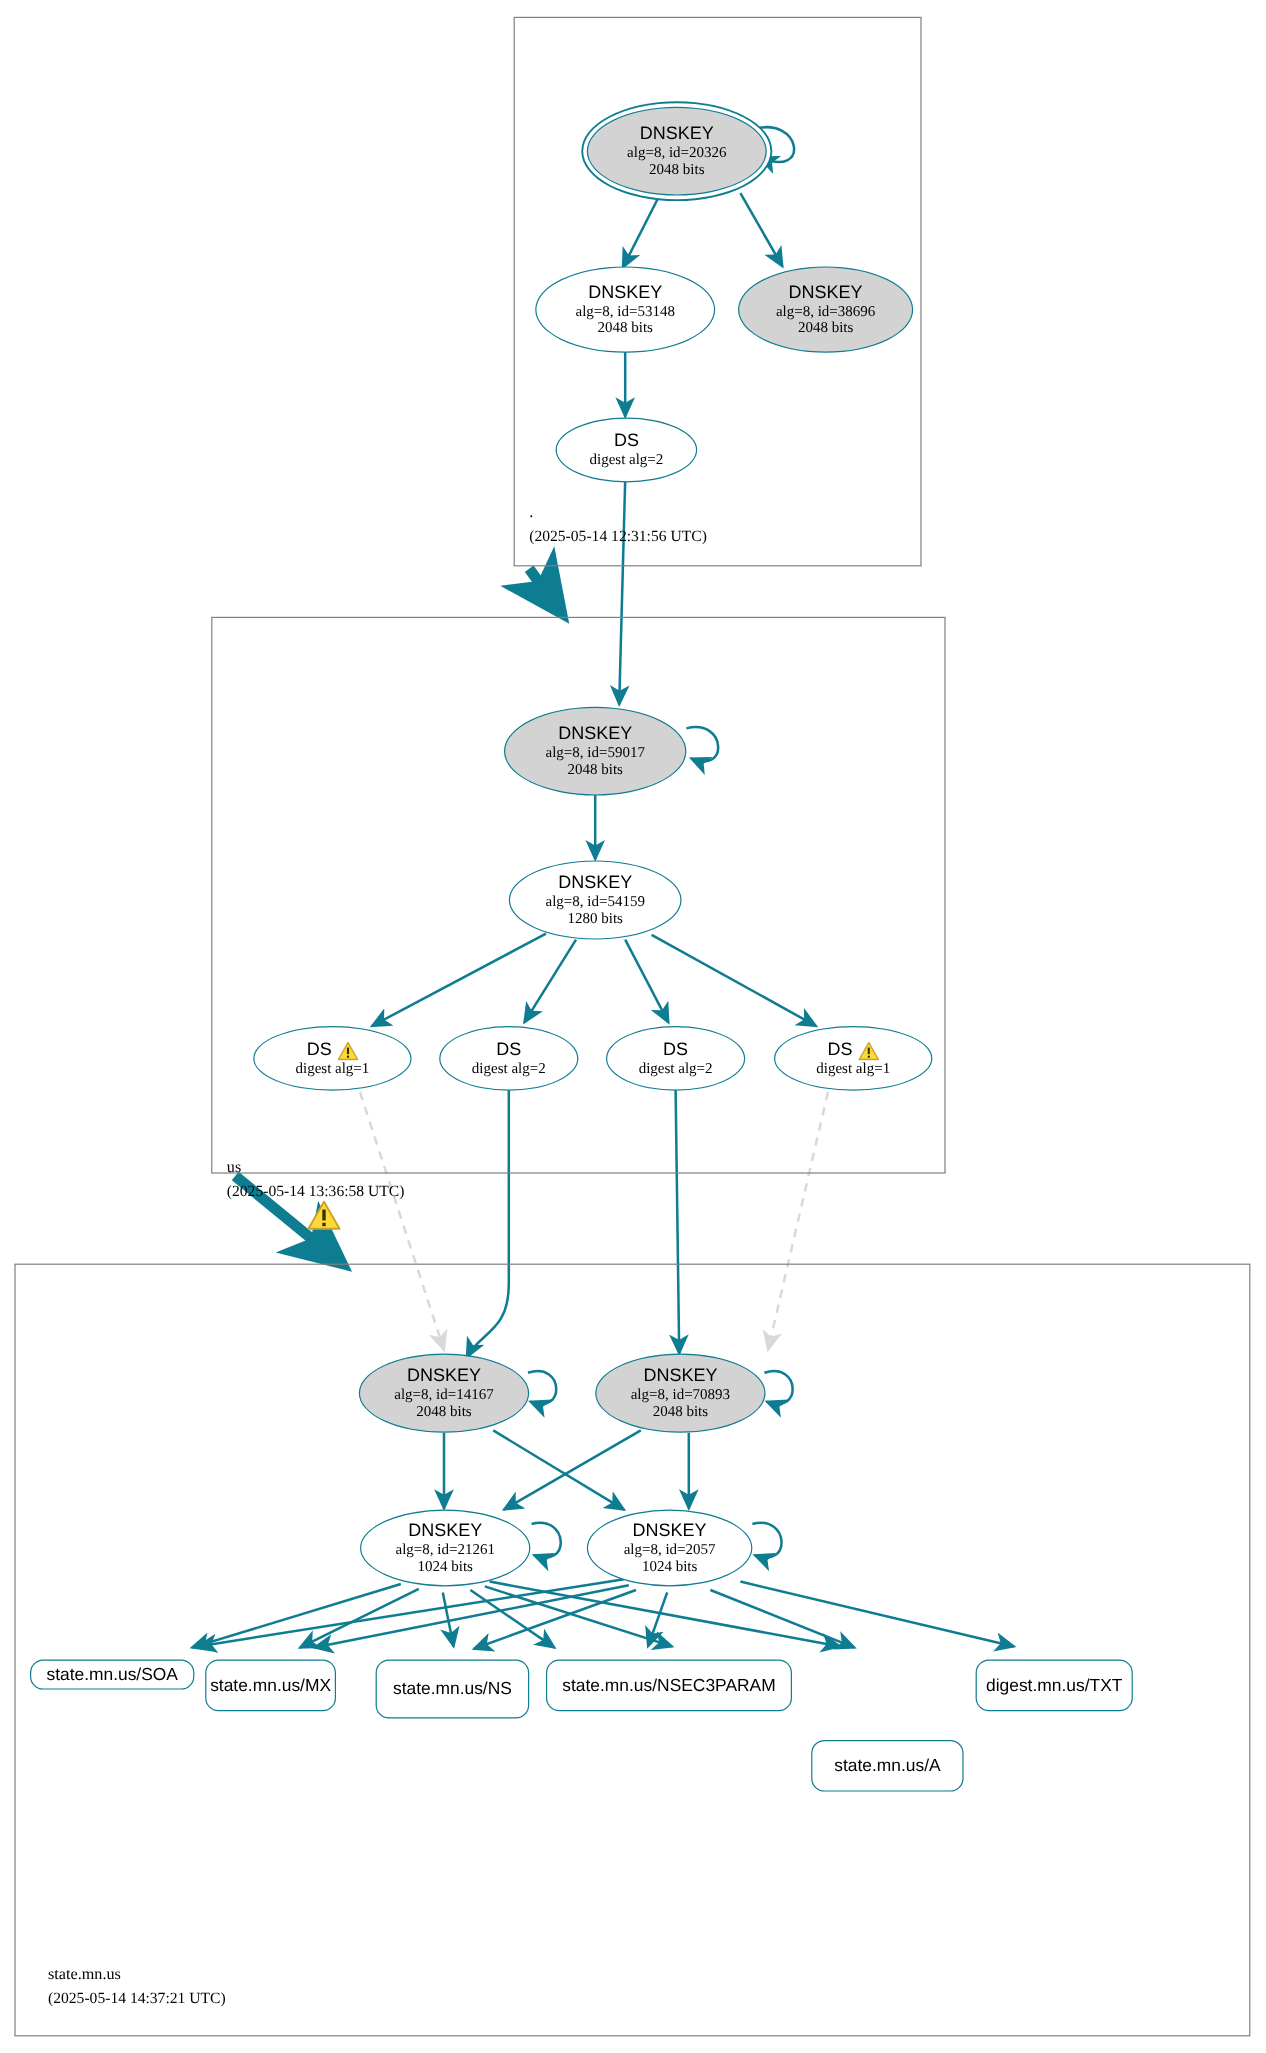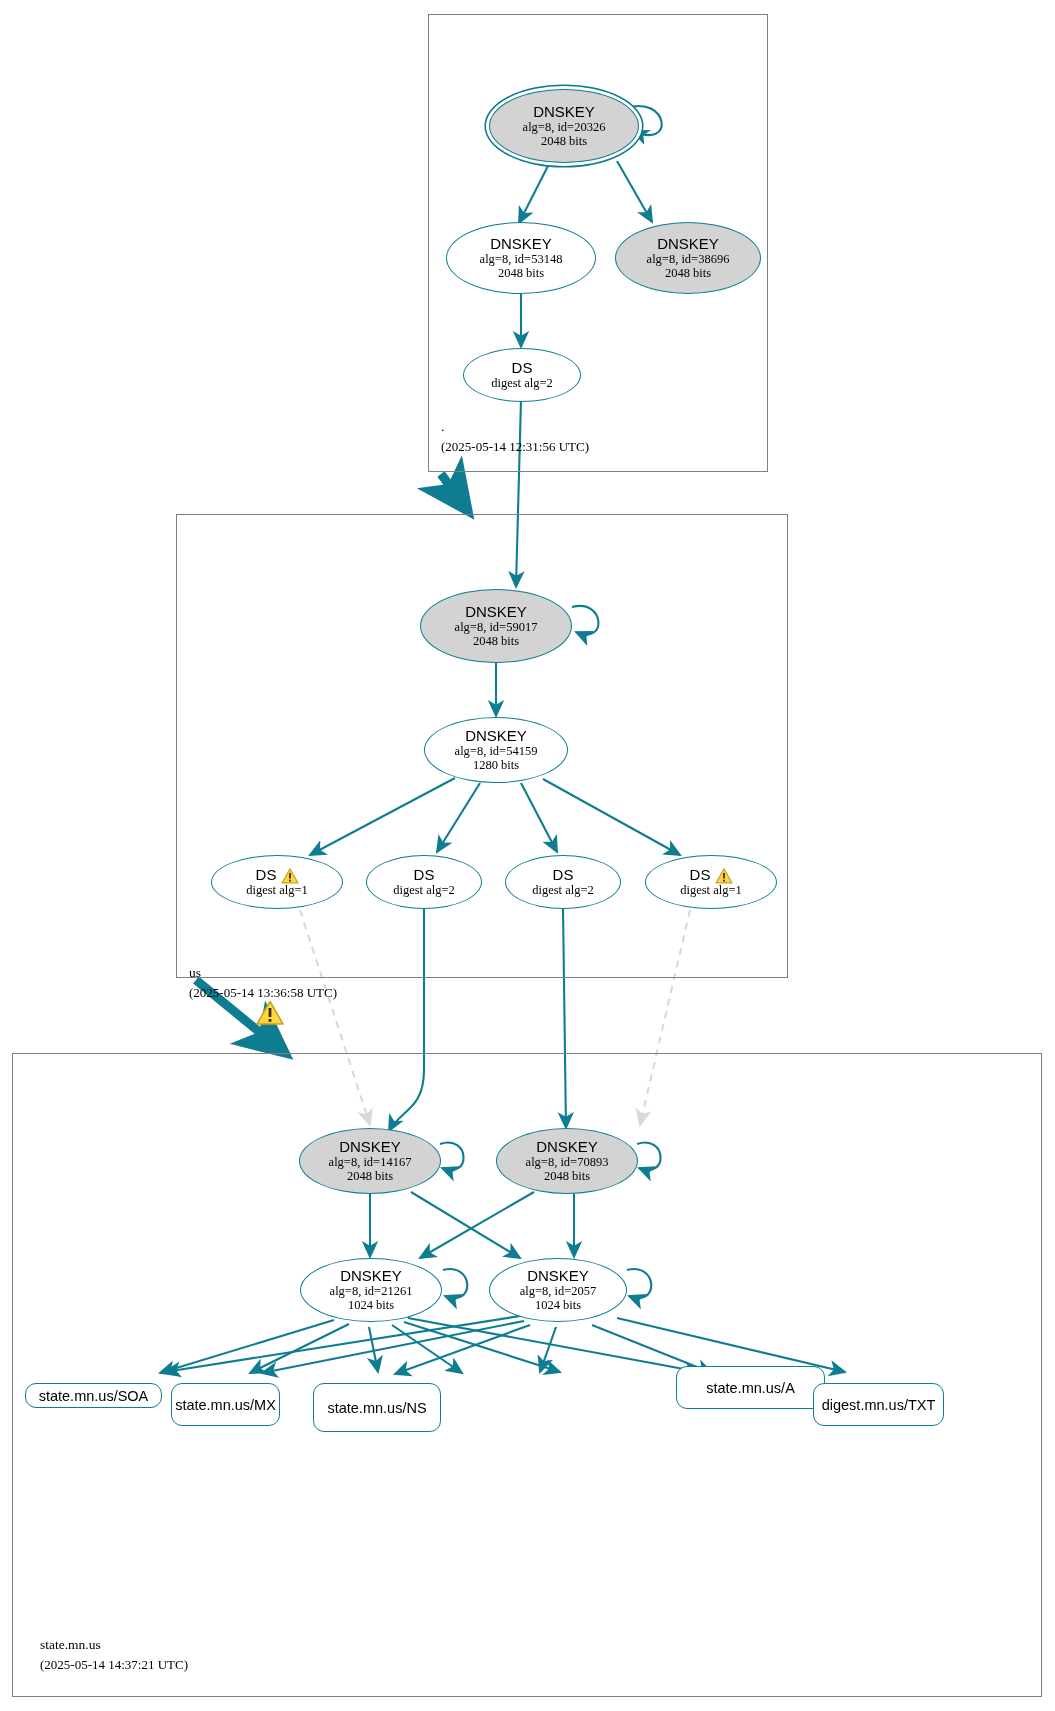--- a/index.html
+++ b/index.html
@@ -237,20 +237,23 @@
 
   <div class="rrset" style="left:25px;top:1383px;width:137px;height:25px;">
     <span>state.mn.us/SOA</span>
   </div>
   <div class="rrset" style="left:171px;top:1383px;width:109px;height:43px;">
     <span>state.mn.us/MX</span>
   </div>
   <div class="rrset" style="left:313px;top:1383px;width:128px;height:49px;">
     <span>state.mn.us/NS</span>
   </div>
-  <div class="rrset" style="left:676px;top:1366px;width:149px;height:43px;">
+  <div class="rrset" style="left:455px;top:1383px;width:205px;height:43px;">
+    <span>state.mn.us/NSEC3PARAM</span>
+  </div>
+  <div class="rrset" style="left:676px;top:1450px;width:127px;height:43px;">
     <span>state.mn.us/A</span>
   </div>
   <div class="rrset" style="left:813px;top:1383px;width:131px;height:43px;">
     <span>digest.mn.us/TXT</span>
   </div>
 
 </div>
 
 </body></html>

